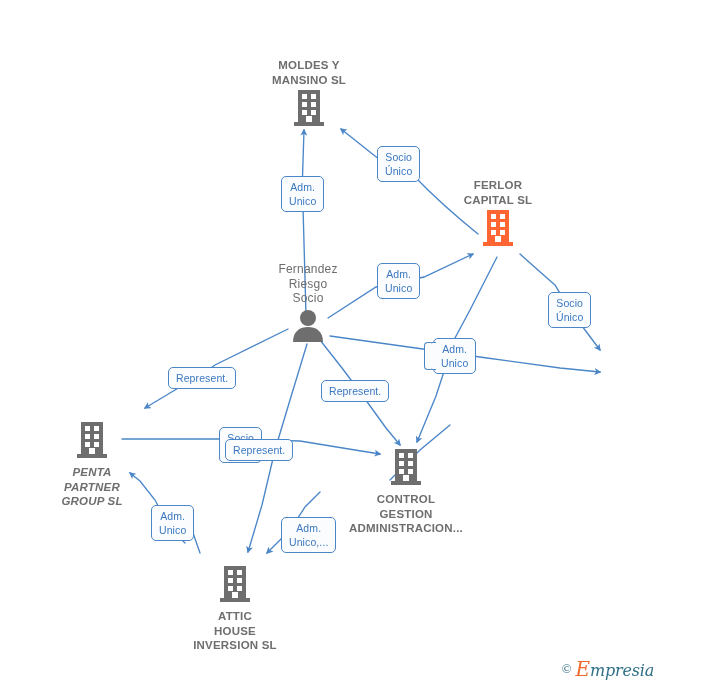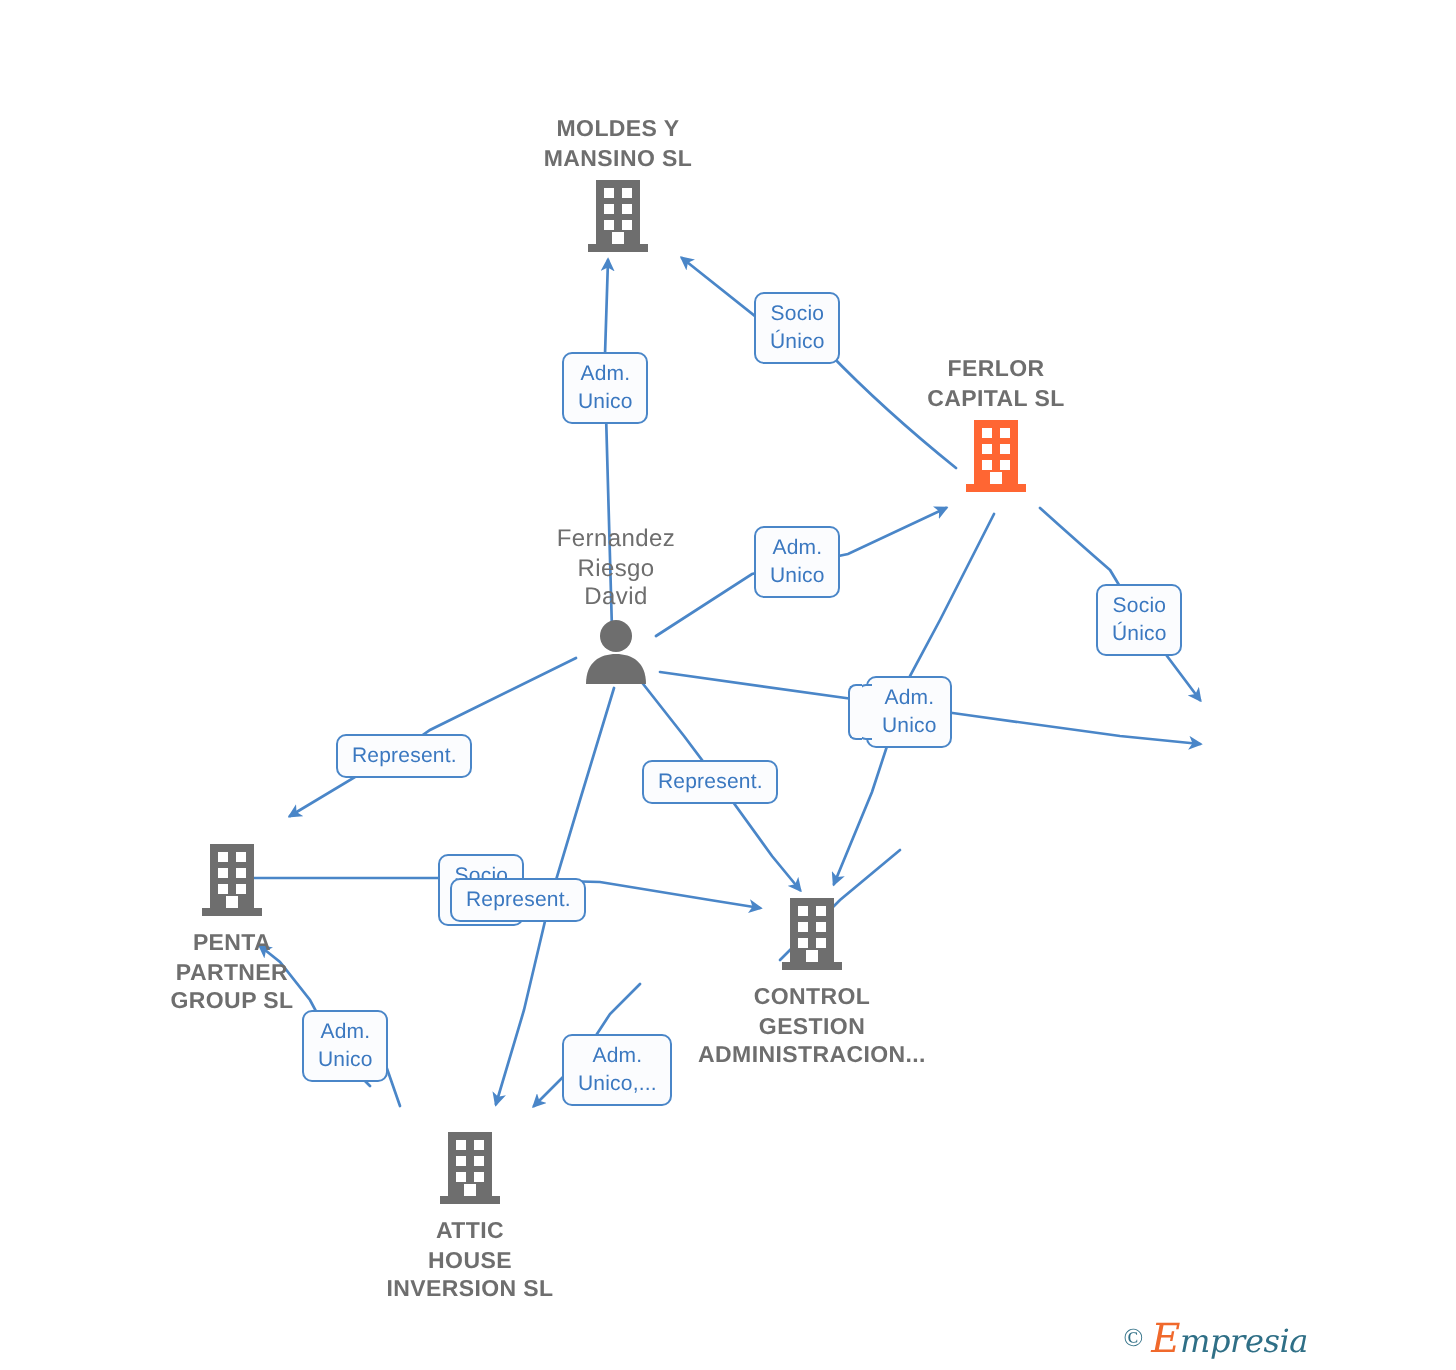--- a/index.html
+++ b/index.html
@@ -183,31 +183,31 @@
         </g>
         <rect x="13" y="27" width="6" height="6" fill="#ffffff"></rect>
         <rect x="1" y="33" width="30" height="4" fill="#ff6633"></rect>
       </svg>
     </span>
   </div>
 
   <div class="node person label-above" style="left:308px; top:262px;">
     <span class="node-label">Fernandez
 Riesgo
-David</span>
+Socio</span>
     <span class="icon-wrap">
       <svg width="32" height="34" viewBox="0 0 32 34" aria-hidden="true">
         <circle cx="16" cy="10" r="8" fill="#6e6e6e"></circle>
         <path d="M 1 34 C 1 23 8 19 16 19 C 24 19 31 23 31 34 Z" fill="#6e6e6e"></path>
       </svg>
     </span>
   </div>
 
 
-  <div class="node company label-below" style="left:116px; top:421px;">
+  <div class="node company label-below" style="left:92px; top:421px;font-style:italic;">
     <span class="icon-wrap">
       <svg width="32" height="40" viewBox="0 0 32 40" aria-hidden="true">
         <rect x="5" y="1" width="22" height="32" fill="#6e6e6e"></rect>
         <g fill="#ffffff">
           <rect x="9" y="5" width="5" height="5"></rect>
             <rect x="18" y="5" width="5" height="5"></rect>
           <rect x="9" y="13" width="5" height="5"></rect>
             <rect x="18" y="13" width="5" height="5"></rect>
           <rect x="9" y="21" width="5" height="5"></rect>
             <rect x="18" y="21" width="5" height="5"></rect>

